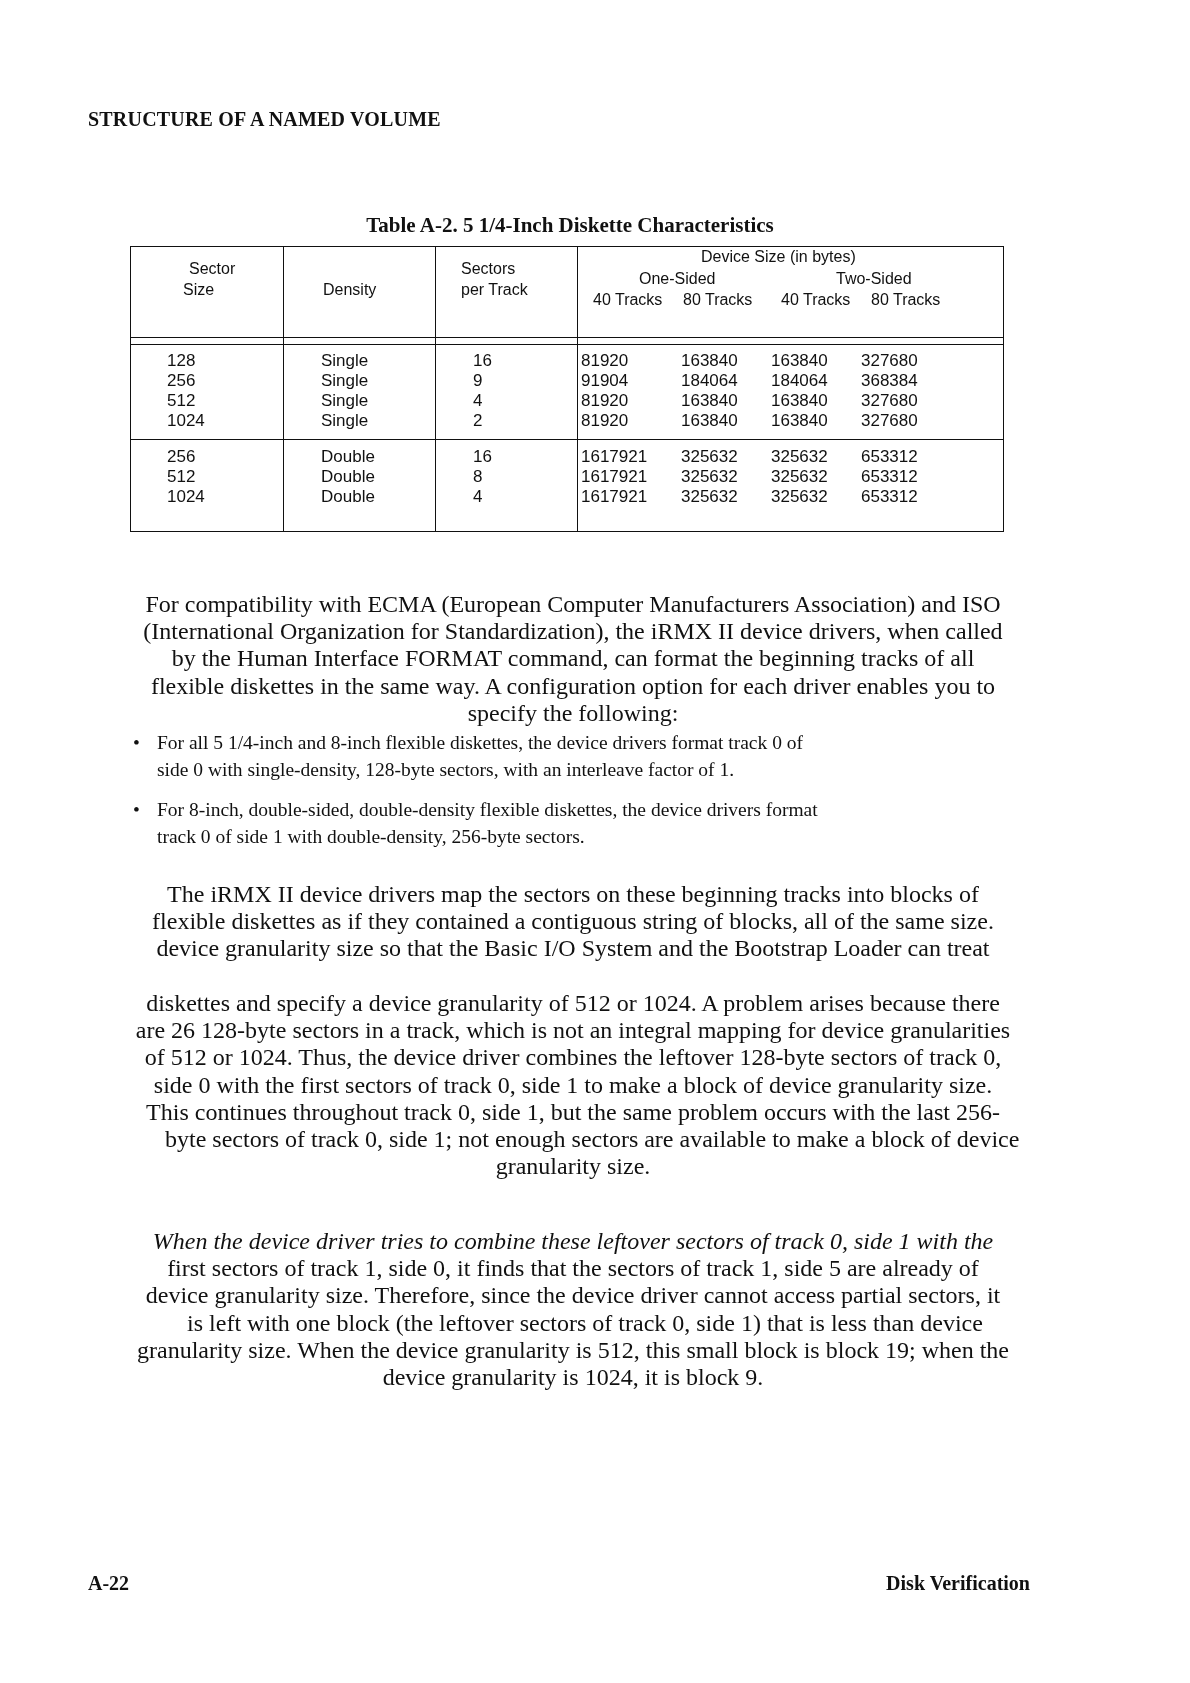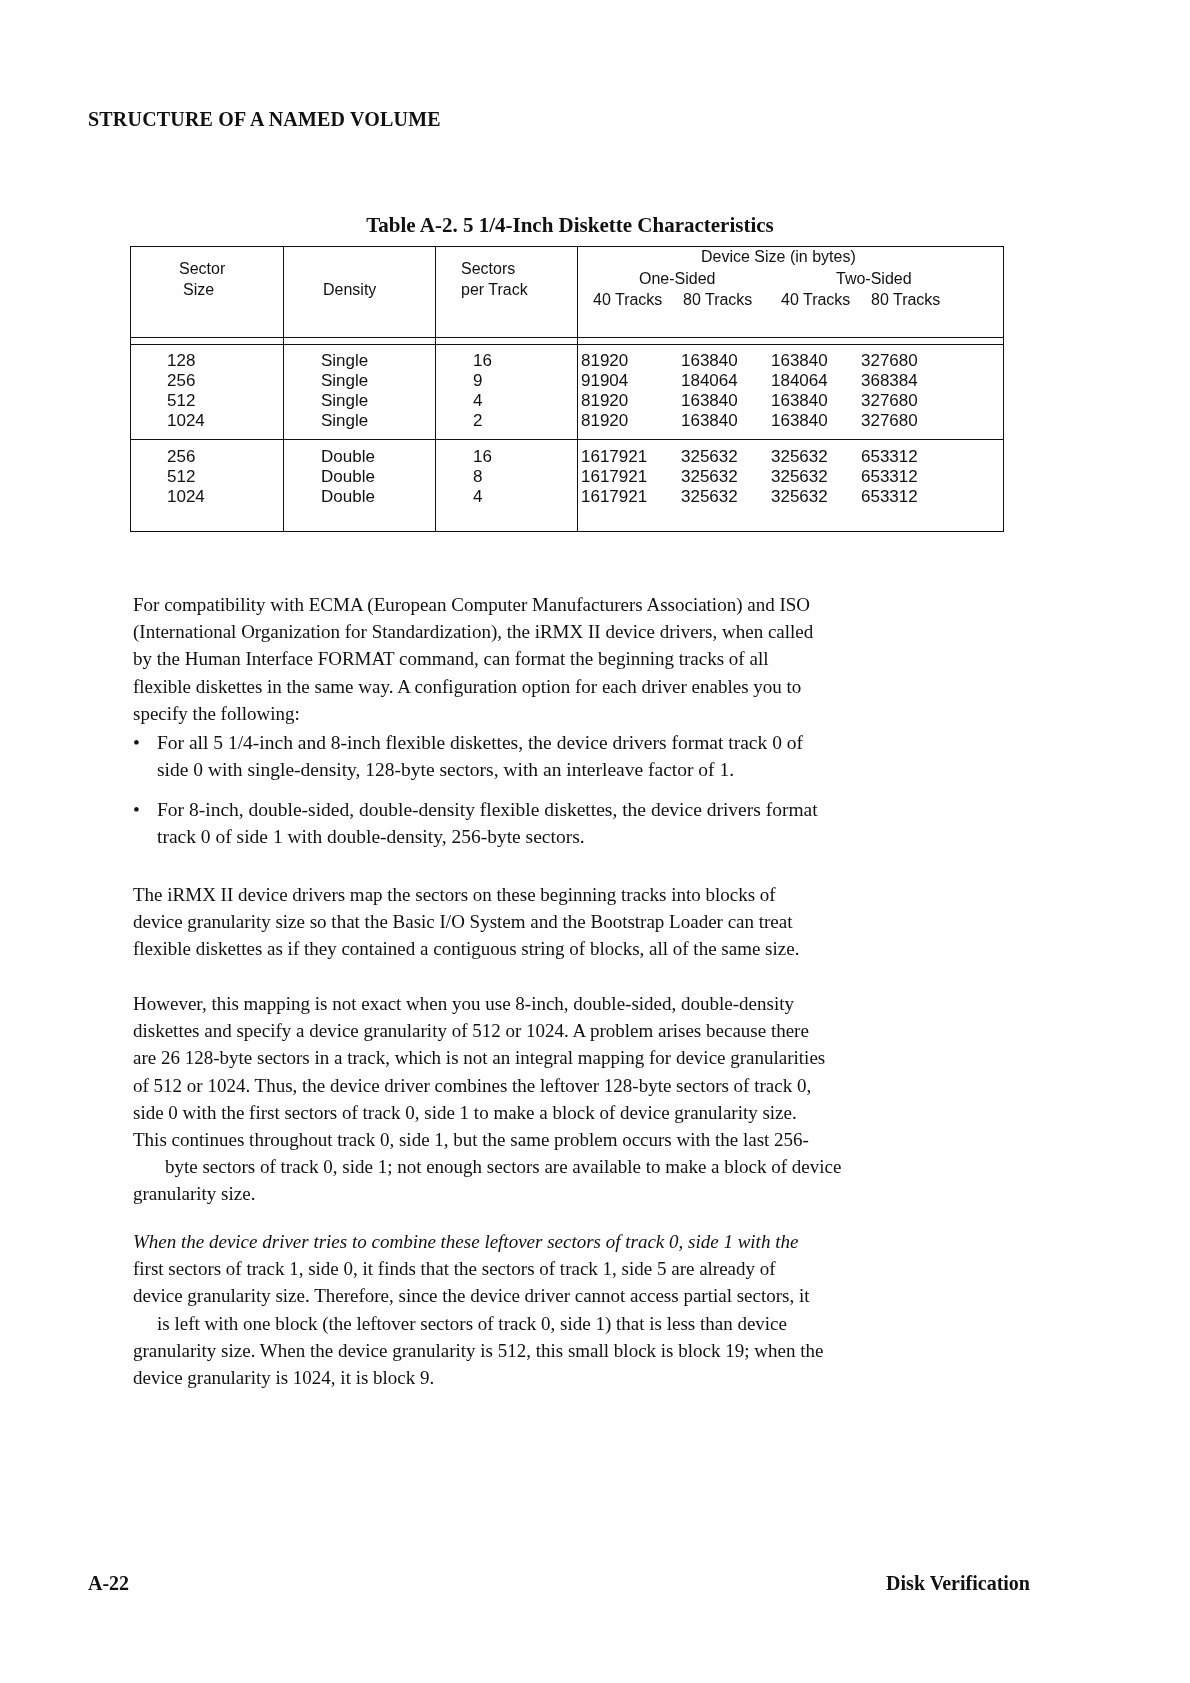--- a/index.html
+++ b/index.html
@@ -11,21 +11,21 @@
   #table-title { position: absolute; left: 0; width: 1190px; top: 213px; text-align: center; font-size: 21px; font-weight: bold; }
   #table-title span { margin-left: -50px; }
 
   #table-wrap { position: absolute; left: 130px; top: 246px; width: 874px; height: 286px; border: 1.5px solid #111; box-sizing: border-box; }
   .vline { position: absolute; top: 0; bottom: 0; width: 0; border-left: 1.5px solid #111; }
   .hline { position: absolute; left: 0; right: 0; height: 0; border-top: 1.5px solid #111; }
 
   .cell { position: absolute; font-size: 16px; line-height: 21px; white-space: nowrap; }
   .col { position: absolute; font-size: 17px; line-height: 21px; white-space: nowrap; margin-left: 18px; }
 
-  .para { position: absolute; left: 133px; width: 880px; font-size: 19px; line-height: 27.2px; }
+  .para { position: absolute; left: 133px; width: 880px; font-size: 24px; line-height: 27.2px; text-align: center; }
   .bullet-item { position: absolute; left: 133px; width: 880px; font-size: 19.5px; line-height: 27.2px; }
   .bullet-dot { position: absolute; left: 0; top: 0; }
   .bullet-text { position: absolute; left: 24px; width: 840px; }
 
   #footer-left { position: absolute; left: 88px; top: 1572px; font-size: 20px; font-weight: bold; }
   #footer-right { position: absolute; right: 160px; top: 1572px; font-size: 20px; font-weight: bold; }
 </style>
 </head>
 <body>
 
@@ -37,21 +37,21 @@
 
   <div class="vline" style="left:152px;"></div>
   <div class="vline" style="left:304px;"></div>
   <div class="vline" style="left:446px;"></div>
 
   <div class="hline" style="top:90px;"></div>
   <div class="hline" style="top:97px;"></div>
 
   <div class="hline" style="top:192px;"></div>
 
-  <div class="cell" style="left:48px; top:11px;">Sector</div>
+  <div class="cell" style="left:58px; top:11px;">Sector</div>
   <div class="cell" style="left:52px; top:32px;">Size</div>
   <div class="cell" style="left:192px; top:32px;">Density</div>
   <div class="cell" style="left:330px; top:11px;">Sectors</div>
   <div class="cell" style="left:330px; top:32px;">per Track</div>
   <div class="cell" style="left:570px; top:-1px;text-align:right;">Device Size (in bytes)</div>
   <div class="cell" style="left:508px; top:21px;">One-Sided</div>
   <div class="cell" style="left:705px; top:21px;">Two-Sided</div>
   <div class="cell" style="left:462px; top:42px;">40 Tracks</div>
   <div class="cell" style="left:552px; top:42px;">80 Tracks</div>
   <div class="cell" style="left:650px; top:42px;">40 Tracks</div>
@@ -145,25 +145,24 @@
 <div id="bullet-1" class="bullet-item serif" style="top:796px;">
   <span class="bullet-dot">•</span>
   <div class="bullet-text">
       <div style="white-space: nowrap;">For 8-inch, double-sided, double-density flexible diskettes, the device drivers format</div>
       <div style="white-space: nowrap;">track 0 of side 1 with double-density, 256-byte sectors.</div>
     </div>
 </div>
 
 <div id="para2" class="para serif" style="top:881px;">
     <div style="white-space: nowrap;">The iRMX II device drivers map the sectors on these beginning tracks into blocks of</div>
+    <div style="white-space: nowrap;">flexible diskettes as if they contained a contiguous string of blocks, all of the same size.</div>
     <div style="white-space: nowrap;">device granularity size so that the Basic I/O System and the Bootstrap Loader can treat</div>
-    <div style="white-space: nowrap;">flexible diskettes as if they contained a contiguous string of blocks, all of the same size.</div>
   </div>
 <div id="para3" class="para serif" style="top:990px;">
-    <div style="white-space: nowrap;">However, this mapping is not exact when you use 8-inch, double-sided, double-density</div>
     <div style="white-space: nowrap;">diskettes and specify a device granularity of 512 or 1024.  A problem arises because there</div>
     <div style="white-space: nowrap;">are 26 128-byte sectors in a track, which is not an integral mapping for device granularities</div>
     <div style="white-space: nowrap;">of 512 or 1024.  Thus, the device driver combines the leftover 128-byte sectors of track 0,</div>
     <div style="white-space: nowrap;">side 0 with the first sectors of track 0, side 1 to make a block of device granularity size.</div>
     <div style="white-space: nowrap;">This continues throughout track 0, side 1, but the same problem occurs with the last 256-</div>
     <div style="white-space: nowrap; margin-left: 32px;">byte sectors of track 0, side 1; not enough sectors are available to make a block of device</div>
     <div style="white-space: nowrap;">granularity size.</div>
   </div>
 <div id="para4" class="para serif" style="top:1228px;">
     <div style="white-space: nowrap; font-style: italic;">When the device driver tries to combine these leftover sectors of track 0, side 1 with the</div>

